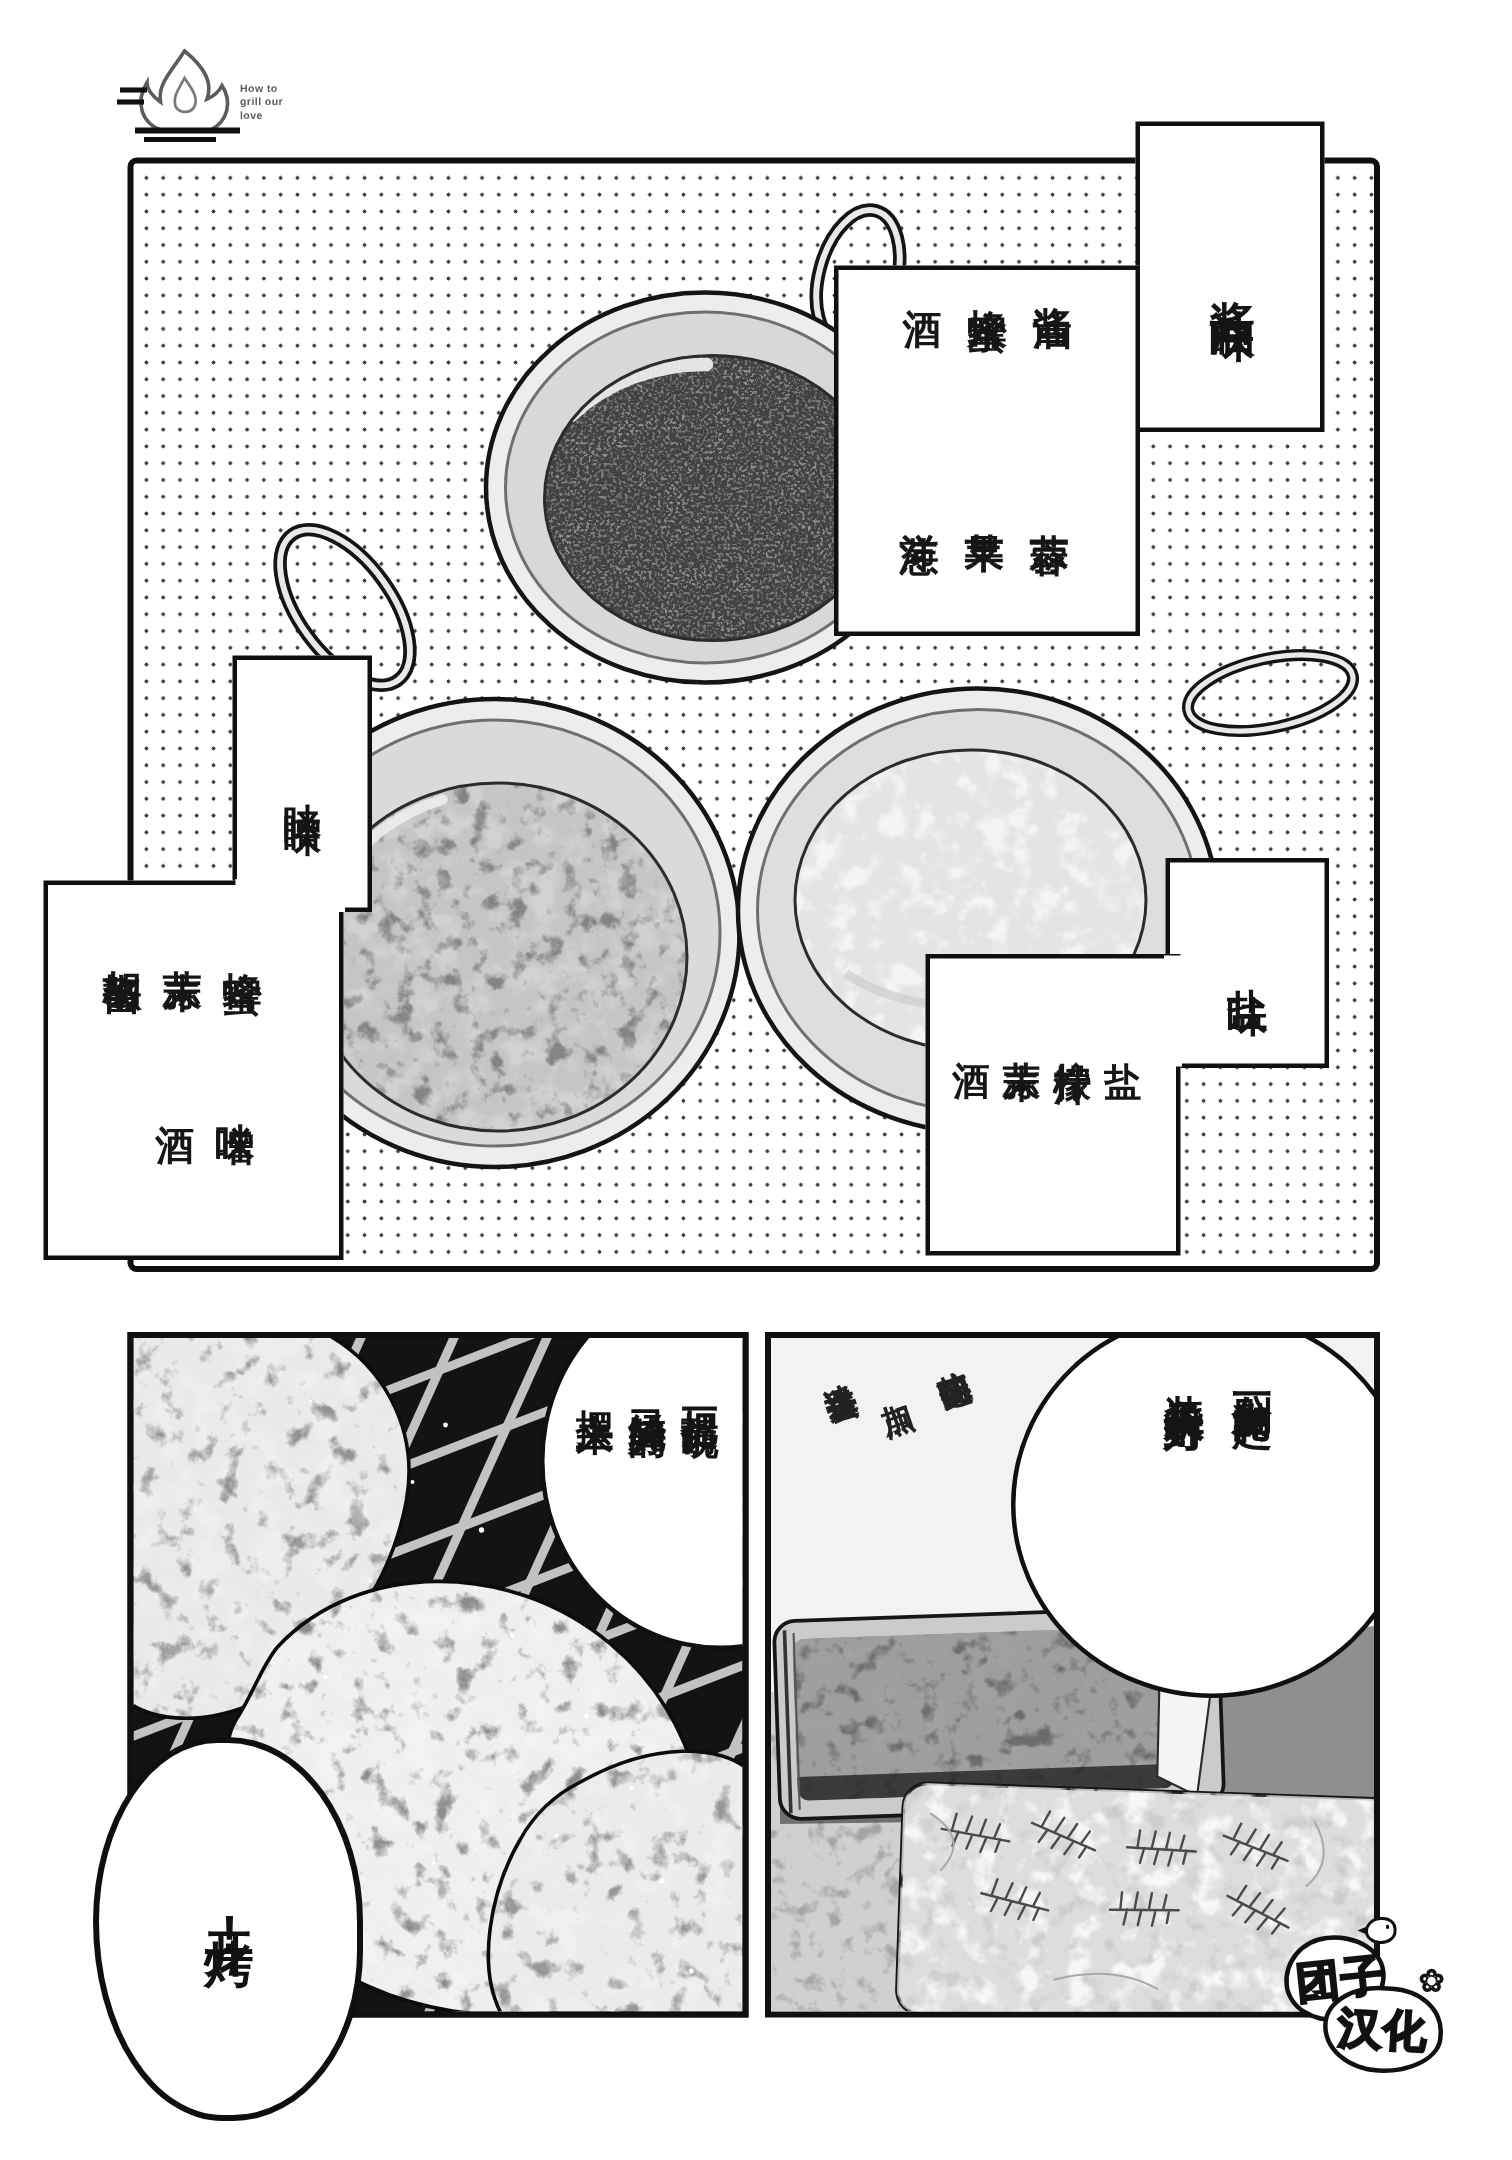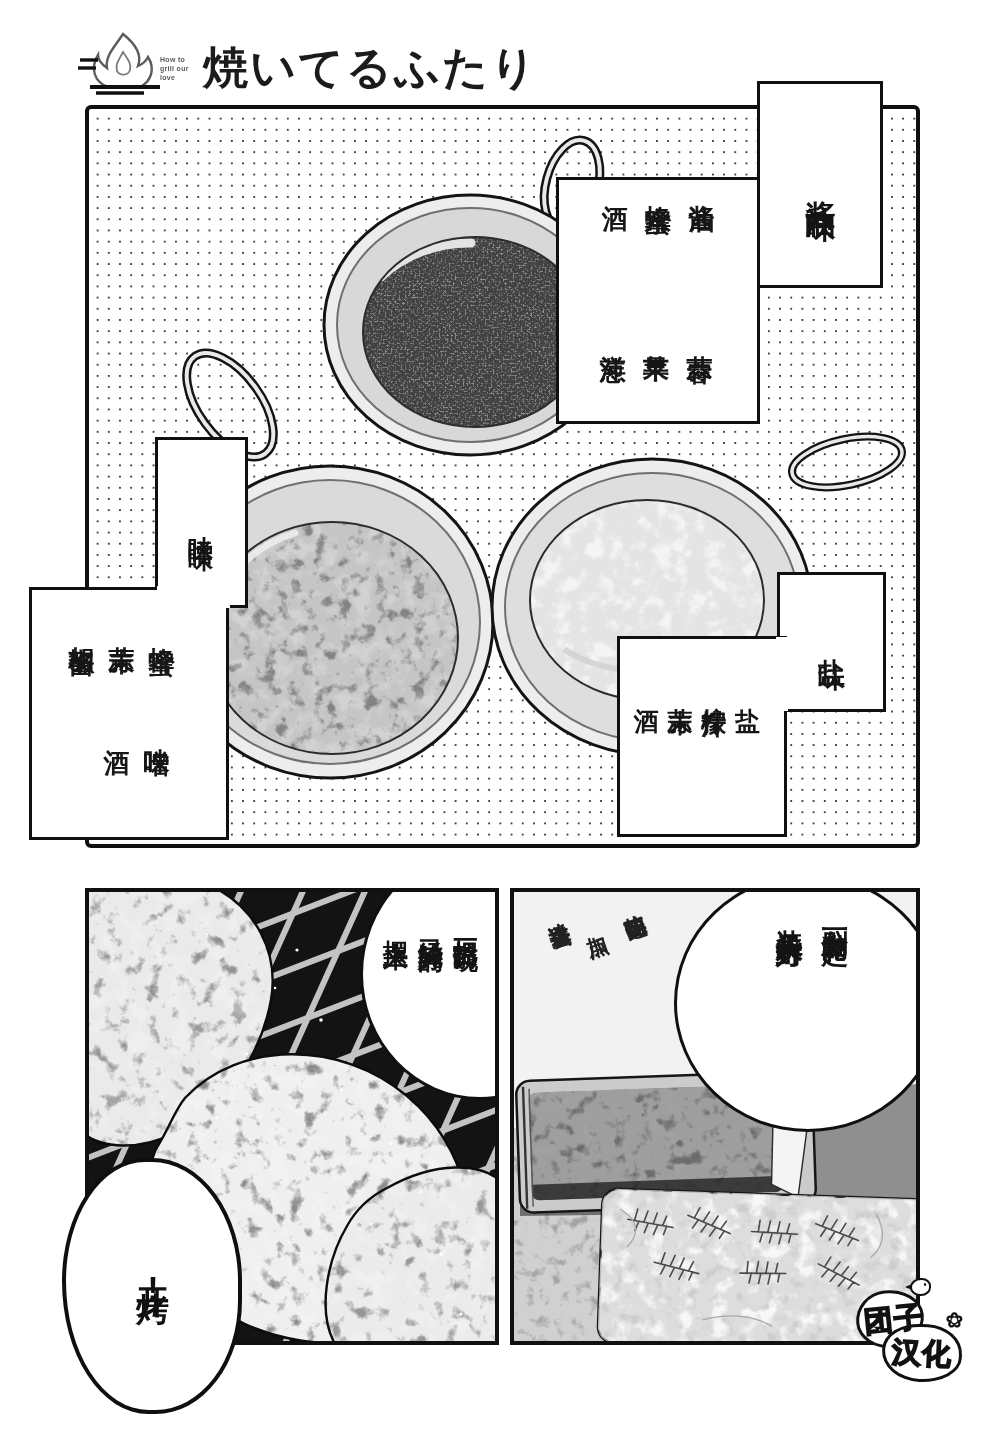--- a/index.html
+++ b/index.html
@@ -74,21 +74,20 @@
     <path d="M45,4 C36,18 27,26 29,38 C22,33 20,28 20,25 C12,38 16,52 30,57 L62,57 C74,51 77,38 70,27 C68,31 65,34 60,36 C65,23 55,12 45,4 Z" fill="#ffffff" stroke="#5c5c5c" stroke-width="2.4"></path>
     <path d="M45,22 C41,30 37,34 39,41 C42,46 50,46 52,40 C54,34 49,28 45,22 Z" fill="#ffffff" stroke="#7a7a7a" stroke-width="1.8"></path>
     <line x1="2" y1="30" x2="20" y2="30" stroke="#101010" stroke-width="3.4"></line>
     <line x1="0" y1="38" x2="18" y2="38" stroke="#101010" stroke-width="3.4"></line>
     <line x1="12" y1="57" x2="82" y2="57" stroke="#101010" stroke-width="4"></line>
     <line x1="18" y1="63" x2="66" y2="63" stroke="#101010" stroke-width="3.4"></line>
   </svg>
   <div class="hdr-eng">How to
 grill our
 love</div>
-  <div class="hdr-title">焼いてるふたり</div>
 
   <div class="panel panel-a">
     <svg width="827" height="735" viewBox="0 0 827 735">
       <defs>
         <filter id="bDark" x="-5%" y="-5%" width="110%" height="110%">
           <feTurbulence type="fractalNoise" baseFrequency="0.06" numOctaves="4" seed="9"></feTurbulence>
           <feColorMatrix type="matrix" values="0 0 0 0 0.17  0 0 0 0 0.17  0 0 0 0 0.17  2.6 2.6 2.6 0 -3"></feColorMatrix>
         </filter>
         <filter id="bSpeck" x="-5%" y="-5%" width="110%" height="110%">
           <feTurbulence type="fractalNoise" baseFrequency="0.5" numOctaves="2" seed="4"></feTurbulence>

